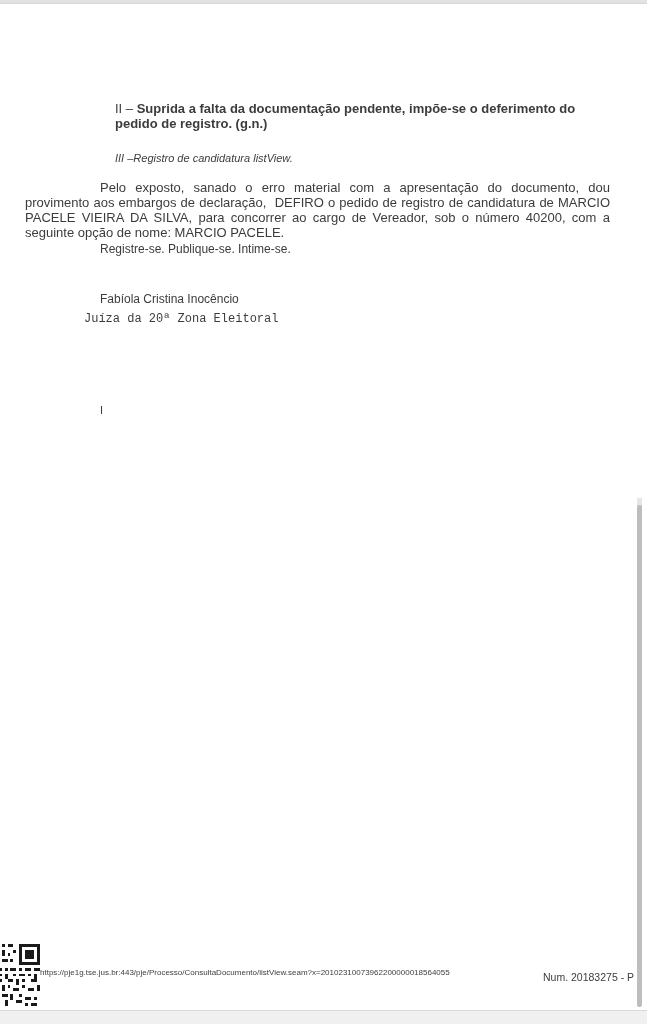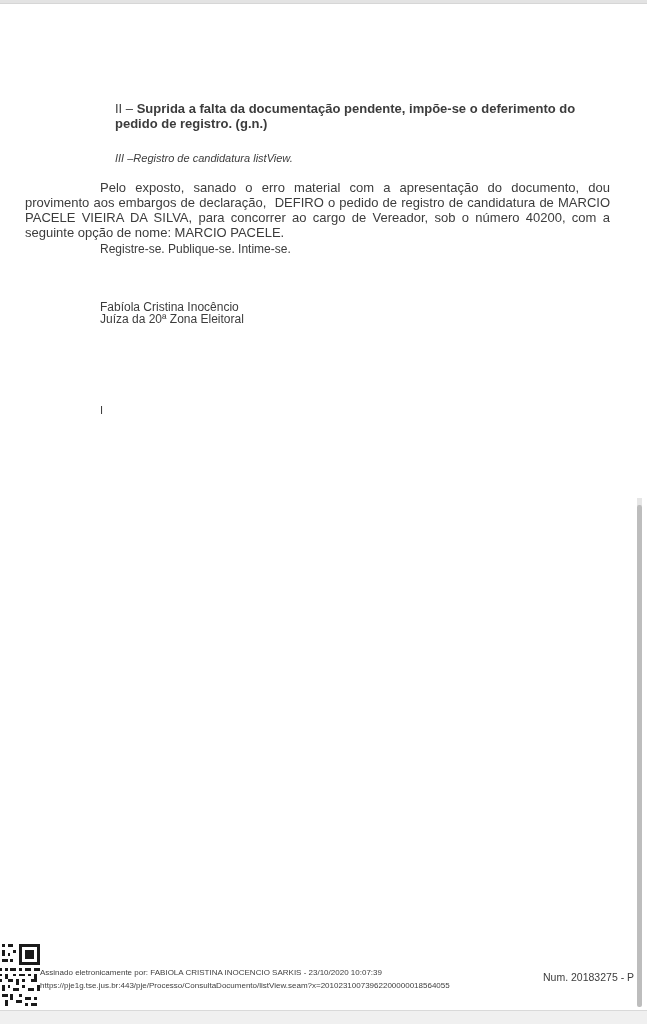--- a/index.html
+++ b/index.html
@@ -42,22 +42,22 @@
   .body-par {
     left: 25px; top: 180px; width: 585px;
     font-size: 13px; line-height: 15px;
     text-align: justify;
     text-indent: 75px;
     white-space: pre-wrap;
     color: #3c3c3c;
   }
   .line-registre { left: 100px; top: 242px; }
   .line-porto    { left: 100px; top: 261px; }
-  .line-signer   { left: 100px; top: 292px; margin-top: 8px; }
-  .line-title    { left: 100px; top: 312px; }
+  .line-signer   { left: 100px; top: 292px; }
+  .line-title    { left: 84px; top: 312px; font-family: Liberation Mono, monospace; }
   .stray-mark    { left: 100px; top: 404px; font-size: 11px; color: #3c3c3c; }
 
   .footer-block {
     left: 40px; top: 966px;
     font-size: 8px; line-height: 13px;
     color: #404040;
     white-space: nowrap;
   }
   .qr {
     left: -22px; top: 944px;
@@ -129,21 +129,20 @@
       <g fill="#1a1a1a">
         <path d="M2 2h3v3h-3z"></path>
           <path d="M16 2h3v3h-3z"></path>
           <path d="M2 16h3v3h-3z"></path>
         <path d="M8 0h1v1h-1zM10 0h2v1h-2zM8 2h1v2h-1zM10 3h1v1h-1zM12 2h1v1h-1zM8 5h2v1h-2zM11 5h1v1h-1zM0 8h1v1h-1zM2 8h2v1h-2zM5 8h1v2h-1zM7 8h1v1h-1zM9 8h1v1h-1zM11 8h2v1h-2zM14 8h1v1h-1zM16 8h2v1h-2zM19 8h2v1h-2zM1 10h1v1h-1zM3 10h1v2h-1zM6 10h2v1h-2zM9 10h1v2h-1zM12 10h1v1h-1zM14 10h2v1h-2zM17 10h1v1h-1zM19 10h1v2h-1zM0 12h2v1h-2zM4 12h1v1h-1zM7 12h1v1h-1zM10 12h2v1h-2zM13 12h1v2h-1zM15 12h1v1h-1zM18 12h2v1h-2zM8 14h1v2h-1zM10 14h1v1h-1zM12 15h2v1h-2zM15 14h1v1h-1zM17 15h2v1h-2zM20 14h1v2h-1zM8 17h2v1h-2zM11 17h1v2h-1zM14 17h1v1h-1zM16 18h2v1h-2zM19 18h1v1h-1zM9 19h1v2h-1zM13 19h2v1h-2zM16 20h1v1h-1zM18 20h2v1h-2z"></path>
       </g>
     </svg>
   </div>
 
   <div class="abs footer-block">
-    <div>Assinado eletronicamente por: FABIOLA CRISTINA INOCENCIO SARKIS - 23/10/2020 10:07:39</div>
     <div>https://pje1g.tse.jus.br:443/pje/Processo/ConsultaDocumento/listView.seam?x=20102310073962200000018564055</div>
   </div>
 
   <div class="abs num-label">Num. 20183275 - P</div>
 
   <div class="abs scrollbar-cap"></div>
   <div class="abs scrollbar-thumb"></div>
 
   <div class="abs bottom-bar"></div>
 

